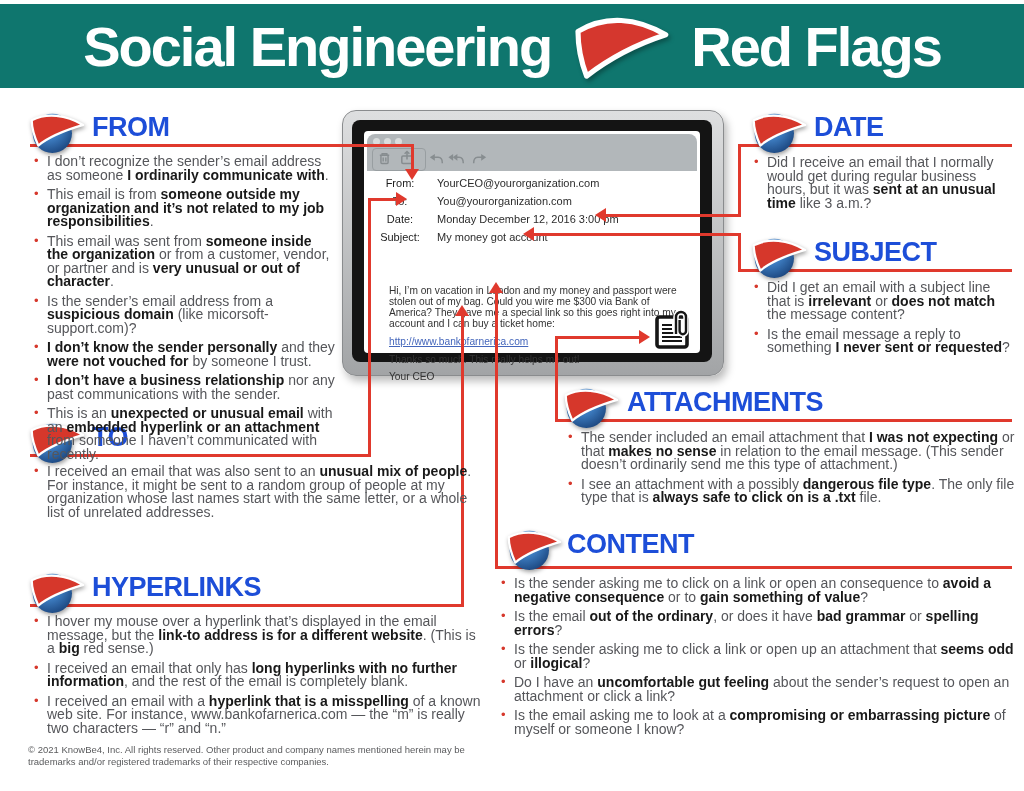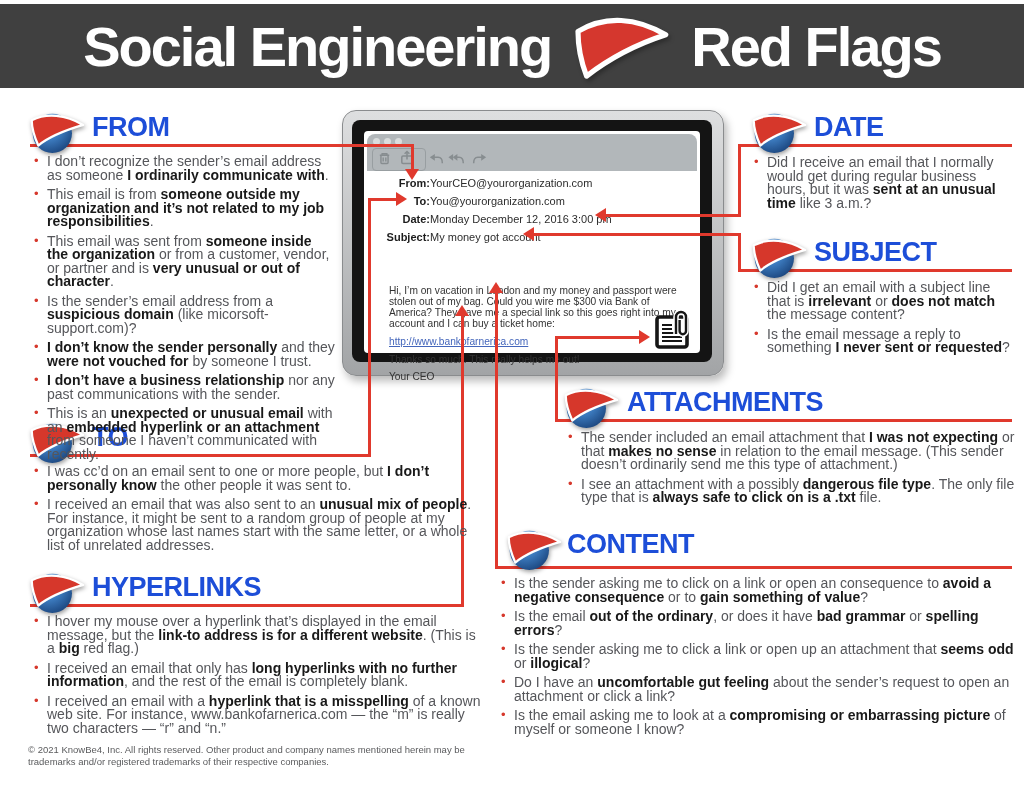--- a/index.html
+++ b/index.html
@@ -1,40 +1,40 @@
 <!DOCTYPE html>
 <html><head>
 <meta charset="utf-8">
 <style>
   html,body{margin:0;padding:0;background:#ffffff;}
   .poster{position:relative;width:1024px;height:791px;background:#fff;overflow:hidden;
           font-family:"Liberation Sans","DejaVu Sans",sans-serif;}
   .abs{position:absolute;}
 
   
-  .banner{position:absolute;left:0;top:4px;width:1024px;height:84px;background:#404040;
+  .banner{position:absolute;left:0;top:4px;width:1024px;height:84px;background:#0f766e;
           display:flex;align-items:center;justify-content:center;gap:18px;}
   .banner h1{margin:0;color:#fff;font-size:56px;font-weight:700;letter-spacing:-2px;white-space:nowrap;}
   .banner svg{filter:drop-shadow(2px 3px 2px rgba(0,0,0,.3));}
 
   
   .monitor-outer{position:absolute;left:342px;top:110px;width:380px;height:264px;border-radius:14px;
                  background:linear-gradient(#dedfe0,#a2a4a6);border:1px solid #8a8c8e;
                  box-shadow:3px 5px 9px rgba(0,0,0,.28);}
   .monitor-bezel{position:absolute;left:352px;top:120px;width:360px;height:242px;background:#141414;border-radius:8px;}
   .screen{position:absolute;left:364px;top:131px;width:336px;height:222px;background:#ffffff;border-radius:4px;}
   .chrome{position:absolute;left:367px;top:134px;width:330px;height:37px;background:#b2b7ba;border-radius:8px 8px 0 0;}
   .dot{position:absolute;width:7px;height:7px;border-radius:50%;background:#dadddd;top:4px;}
   .toolbox{position:absolute;left:5px;top:14px;width:52px;height:21px;border:1.5px solid #989ea1;border-radius:4px;}
 
   
   .efields{position:absolute;left:370px;top:177px;width:320px;font-size:11px;color:#2c2c2c;}
   .erow{height:18px;display:flex;}
-  .elabel{display:inline-block;width:60px;text-align:right;font-weight:700;color:#1c1c1c;}
-  .evalue{white-space:nowrap;}
+  .elabel{display:inline-block;width:60px;text-align:center;font-weight:400;color:#1c1c1c;}
+  .evalue{margin-left:7px;white-space:nowrap;}
   .ebody{position:absolute;left:389px;top:250px;width:304px;font-size:10.2px;line-height:10.9px;color:#333;margin-top:36px;}
   .ebody p{margin:0 0 7px 0;}
   .ebody a{color:#4466bb;text-decoration:underline;}
   .attach-icon{position:absolute;left:652px;top:308px;}
 
   
   .rl{position:absolute;background:#e0392d;}
   .arr{position:absolute;width:0;height:0;border-style:solid;border-color:transparent;}
   .arr.down {border-width:11px 7px 0 7px;border-top-color:#e0392d;}
   .arr.up   {border-width:0 7px 11px 7px;border-bottom-color:#e0392d;}
@@ -217,25 +217,24 @@
   <ul class="blist" style="left:33px;top:155px;width:302px">
       <li><span>I don’t recognize the sender’s email address as someone </span><b>I ordinarily communicate with</b><span>.</span></li>
       <li><span>This email is from </span><b>someone outside my organization and it’s not related to my job responsibilities</b><span>.</span></li>
       <li><span>This email was sent from </span><b>someone inside the organization</b><span> or from a customer, vendor, or partner and is </span><b>very unusual or out of character</b><span>.</span></li>
       <li><span>Is the sender’s email address from a </span><b>suspicious domain</b><span> (like micorsoft-support.com)?</span></li>
       <li><b>I don’t know the sender personally</b><span> and they </span><b>were not vouched for</b><span> by someone I trust.</span></li>
       <li><b>I don’t have a business relationship</b><span> nor any past communications with the sender.</span></li>
       <li><span>This is an </span><b>unexpected or unusual email</b><span> with an </span><b>embedded hyperlink or an attachment</b><span> from someone I haven’t communicated with recently.</span></li>
     </ul>
   <ul class="blist" style="left:33px;top:465px;width:446px">
-      <li><span>I was cc’d on an email sent to one or more people, but </span><b>I don’t personally know</b><span> the other people it was sent to.</span></li>
       <li><span>I received an email that was also sent to an </span><b>unusual mix of people</b><span>. For instance, it might be sent to a random group of people at my organization whose last names start with the same letter, or a whole list of unrelated addresses.</span></li>
     </ul>
   <ul class="blist" style="left:33px;top:615px;width:452px">
-      <li><span>I hover my mouse over a hyperlink that’s displayed in the email message, but the </span><b>link-to address is for a different website</b><span>. (This is a </span><b>big</b><span> red flag.)</span></li>
+      <li><span>I hover my mouse over a hyperlink that’s displayed in the email message, but the </span><b>link-to address is for a different website</b><span>. (This is a </span><b>big</b><span> red sense.)</span></li>
       <li><span>I received an email that only has </span><b>long hyperlinks with no further information</b><span>, and the rest of the email is completely blank.</span></li>
       <li><span>I received an email with a </span><b>hyperlink that is a misspelling</b><span> of a known web site. For instance,  www.bankofarnerica.com — the “m” is really two characters — “r” and “n.”</span></li>
     </ul>
   <ul class="blist" style="left:753px;top:156px;width:262px">
       <li><span>Did I receive an email that I normally would get during regular business hours, but it was </span><b>sent at an unusual time</b><span> like 3 a.m.?</span></li>
     </ul>
   <ul class="blist" style="left:753px;top:281px;width:262px">
       <li><span>Did I get an email with a subject line that is </span><b>irrelevant</b><span> or </span><b>does not match</b><span> the message content?</span></li>
       <li><span>Is the email message a reply to something </span><b>I never sent or requested</b><span>?</span></li>
     </ul>

